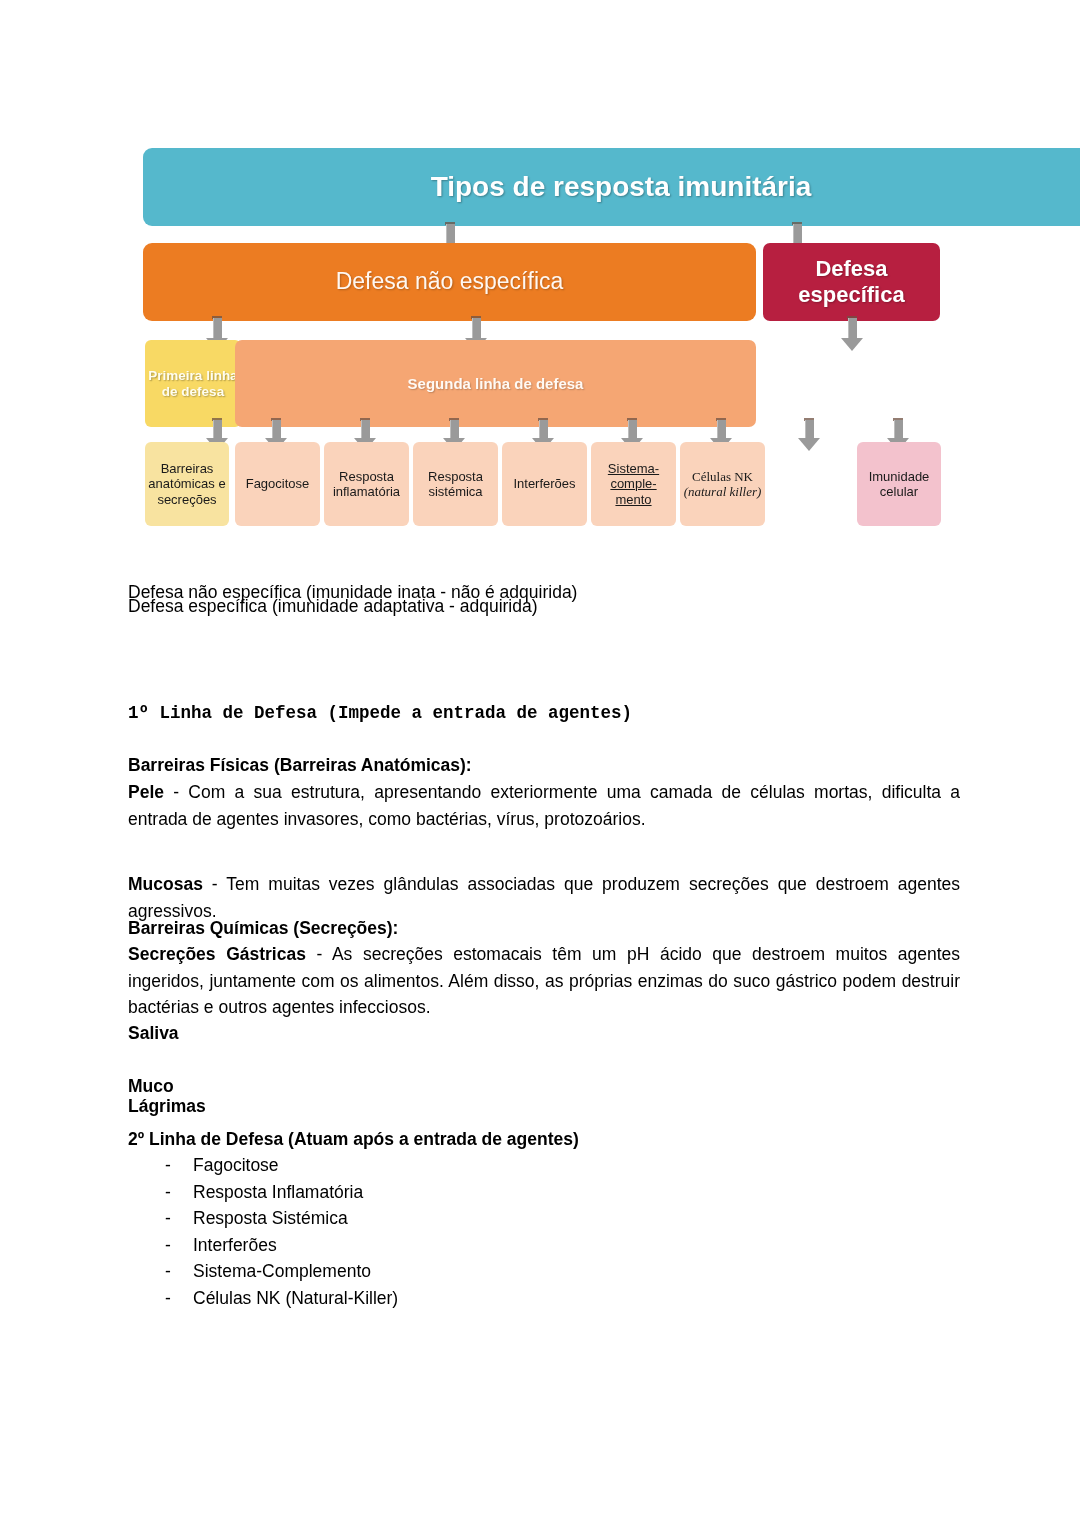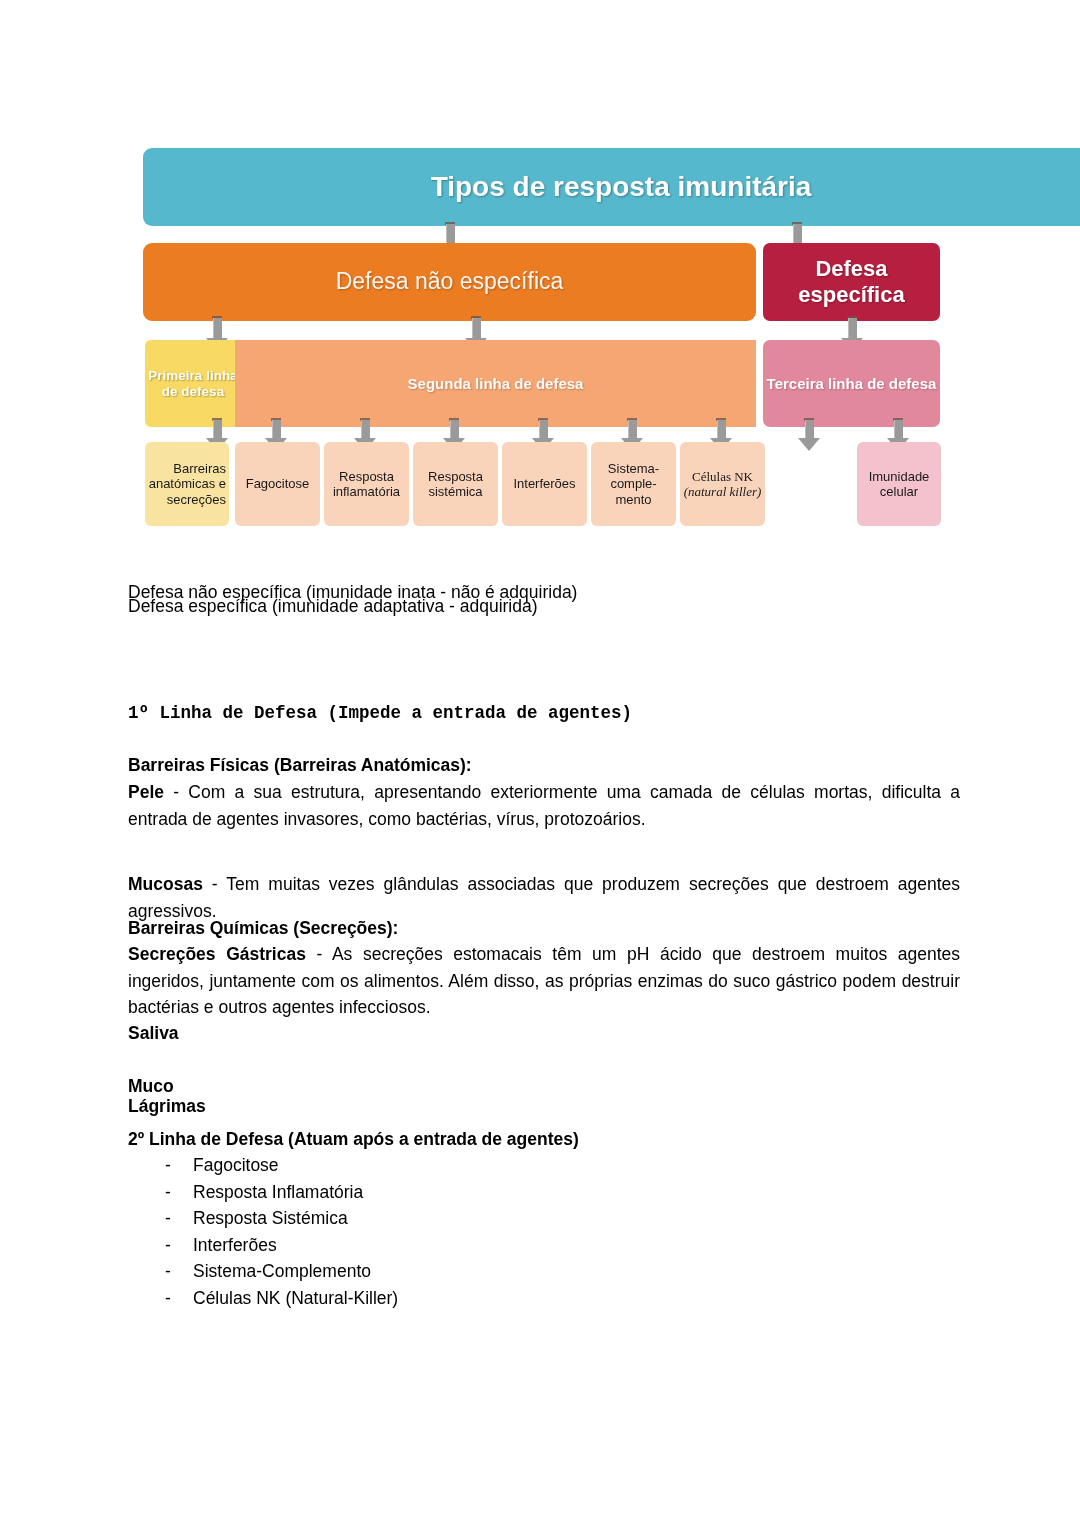--- a/index.html
+++ b/index.html
@@ -76,21 +76,21 @@
     border-radius: 6px;
   }
 
   .second-line-box {
     left: 92px; top: 192px; width: 521px; height: 87px;
     background: #f5a673;
     color: #fffaf5;
     font-size: 15px;
     font-weight: bold;
     text-shadow: 1px 1px 1.5px rgba(0,0,0,.22);
-    border-radius: 0;
+    border-radius: 7px;
   }
 
   .third-line-box {
     left: 620px; top: 192px; width: 177px; height: 87px;
     background: #e2889c;
     color: #fffdfd;
     font-size: 15px;
     font-weight: bold;
     text-shadow: 1px 1px 1.5px rgba(0,0,0,.22);
     border-radius: 7px;
@@ -209,23 +209,20 @@
     <div class="shaft" style="height:20px;"></div>
     <div class="head" style="top:20px;"></div>
   </div>
 
   <div class="box first-line-box">
     <span>Primeira linha de defesa</span>
   </div>
   <div class="box second-line-box">
     <span>Segunda linha de defesa</span>
   </div>
-  <div class="box third-line-box">
-    <span>Terceira linha de defesa</span>
-  </div>
 
   <div class="arrow" style="left:63px; top:272px;">
     <div class="cap"></div>
     <div class="shaft" style="height:18px;"></div>
     <div class="head" style="top:18px;"></div>
   </div>
   <div class="arrow" style="left:122px; top:272px;">
     <div class="cap"></div>
     <div class="shaft" style="height:18px;"></div>
     <div class="head" style="top:18px;"></div>
@@ -259,36 +256,36 @@
     <div class="cap"></div>
     <div class="shaft" style="height:18px;"></div>
     <div class="head" style="top:18px;"></div>
   </div>
   <div class="arrow" style="left:744px; top:272px;">
     <div class="cap"></div>
     <div class="shaft" style="height:18px;"></div>
     <div class="head" style="top:18px;"></div>
   </div>
 
-  <div class="box leaf yellow" style="left:2px; width:84px;text-align:right;">
+  <div class="box leaf yellow" style="left:2px; width:84px;">
     <span>Barreiras anatómicas e secreções</span>
   </div>
   <div class="box leaf peach" style="left:92px; width:85px;">
     <span>Fagocitose</span>
   </div>
   <div class="box leaf peach" style="left:181px; width:85px;">
     <span>Resposta inflamatória</span>
   </div>
   <div class="box leaf peach" style="left:270px; width:85px;">
     <span>Resposta sistémica</span>
   </div>
   <div class="box leaf peach" style="left:359px; width:85px;">
     <span>Interferões</span>
   </div>
-  <div class="box leaf peach" style="left:448px; width:85px;">
+  <div class="box leaf peach" style="left:448px; width:85px;text-decoration:underline;">
     <span>Sistema-comple-mento</span>
   </div>
   <div class="box leaf peach" style="left:537px; width:85px;font-family:Liberation Serif, serif;">
     <span>Células NK <i>(natural killer)</i></span>
   </div>
   <div class="box leaf pink" style="left:714px; width:84px;">
     <span>Imunidade celular</span>
   </div>
 </div>
 

